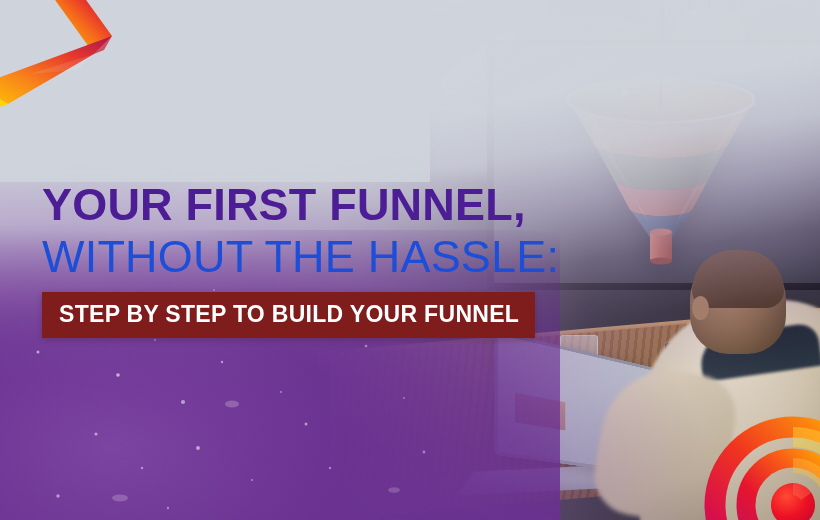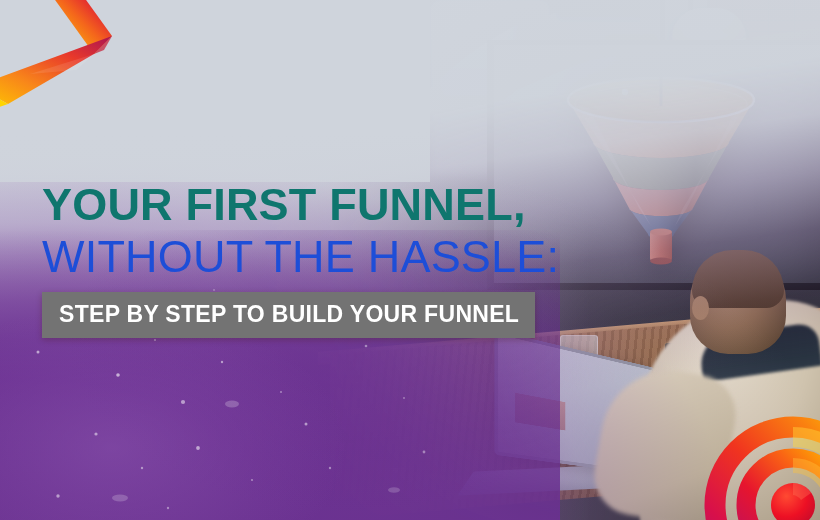--- a/index.html
+++ b/index.html
@@ -271,33 +271,33 @@
     position:absolute; right:-8px; bottom:-10px; width:135px; height:125px; z-index:6;
   }
   .mark-arrow svg, .mark-target svg { width:100%; height:100%; display:block; }
 
   
   .copy { position:absolute; left:42px; top:180px; z-index:7; width:560px; }
 
   .hl1 {
     font-size:45px; line-height:50px;
     font-weight:800; letter-spacing:.2px;
-    color:#0f766e;
+    color:#4c1d95;
     white-space:nowrap;
   }
   .hl2 {
     font-size:45px; line-height:54px;
     font-weight:400; letter-spacing:.2px;
     color:#1d4ed8;
     white-space:nowrap;
   }
   .badge {
     display:inline-block;
     margin-top:8px;
-    background:#737373;
+    background:#7f1d1d;
     padding:11px 16px 12px 17px;
     box-shadow:0 2px 6px rgba(70,20,10,.28);
   }
   .badge-text {
     font-size:23px; line-height:23px;
     font-weight:800; letter-spacing:.3px;
     color:#FFFFFF; white-space:nowrap;
   }
 </style>
 </head>

